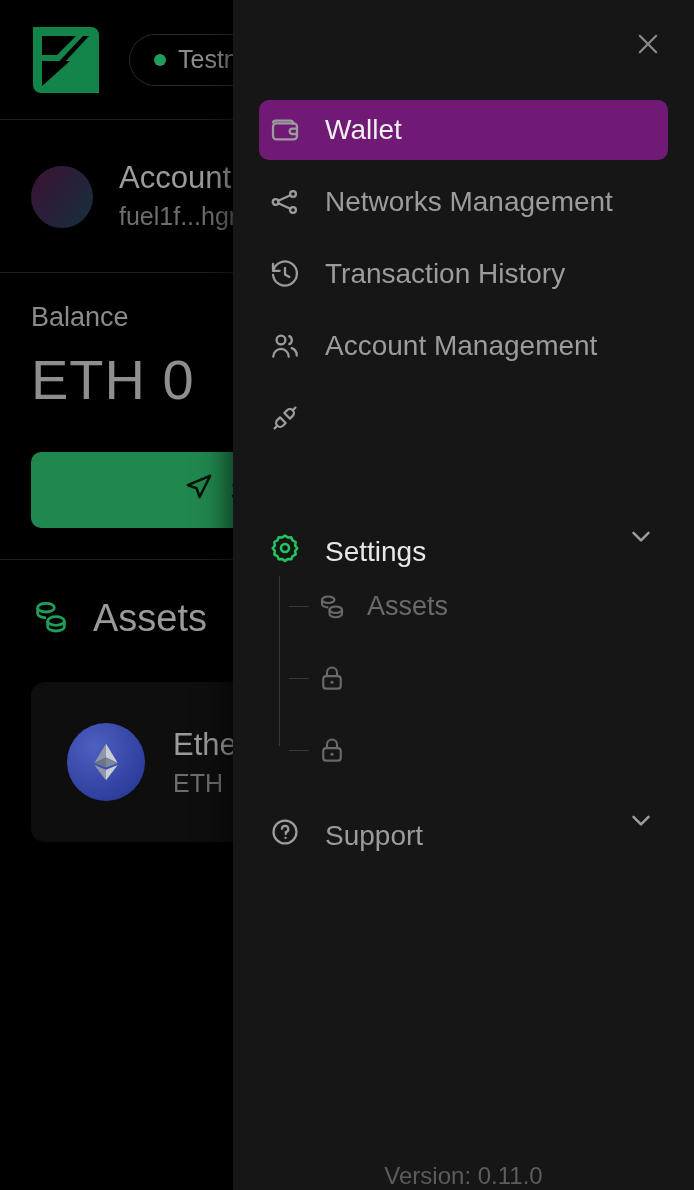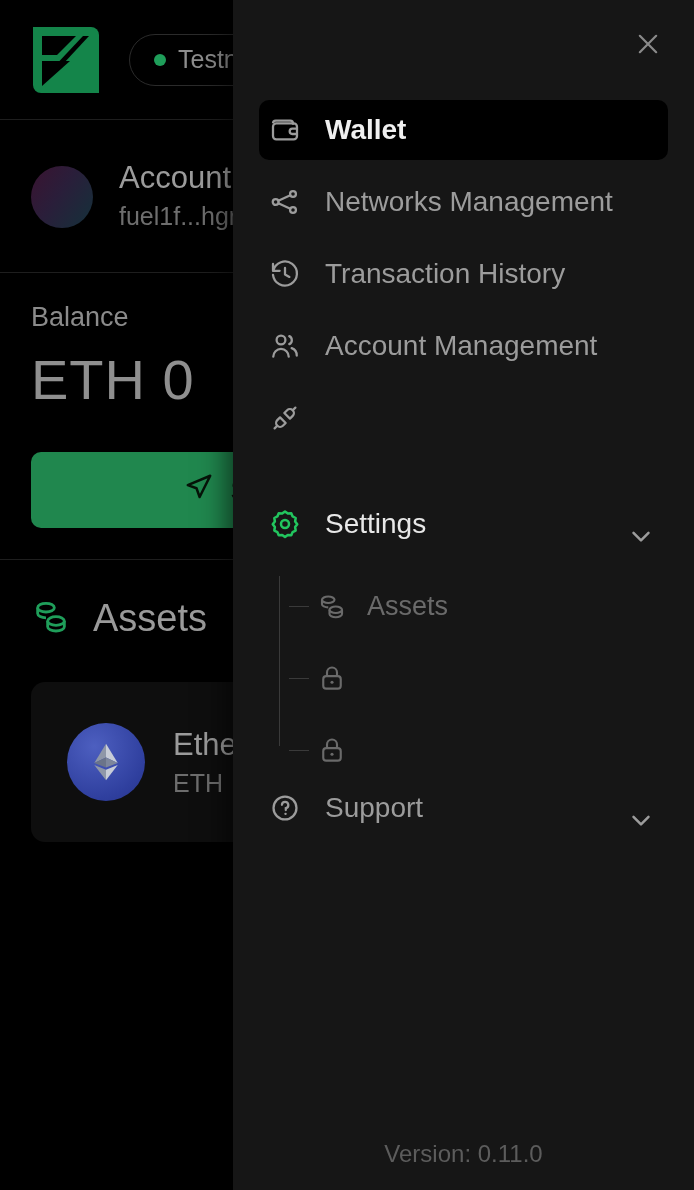--- a/index.html
+++ b/index.html
@@ -87,27 +87,27 @@
   }
   .nav { flex: 1 1 auto; padding: 12px 26px 0 26px; overflow: hidden; }
 
   .nav-item {
     display: flex; align-items: center; gap: 24px;
     height: 60px; margin-bottom: 12px; padding: 0 10px;
     border-radius: 10px; cursor: pointer; position: relative;
   }
   .nav-item .ic { width: 32px; height: 32px; flex: 0 0 auto; display: block; }
   .nav-item .lbl { font-size: 28px; color: #9c9c9c; white-space: nowrap; }
-  .nav-item.active { background: #000000; font-weight: bold; }
+  .nav-item.active { background: #701a75; }
   .nav-item.active .lbl { color: #f0f0f0; }
 
   .gap-lg { height: 48px; }
 
   .section-head {
-    display: flex; align-items: flex-start; gap: 24px;
+    display: flex; align-items: flex-end; gap: 24px;
     height: 60px; padding: 0 10px; cursor: pointer; position: relative;
   }
   .section-head .lbl { font-size: 28px; color: #e8e8e8; }
   .section-head .chev { position: absolute; right: 12px; top: 50%; transform: translateY(-50%); }
 
   .subtree { position: relative; padding-left: 10px; margin-top: 8px; }
   .subtree .trunk {
     position: absolute; left: 20px; top: 0; bottom: 34px;
     width: 1px; background: #3a3a3a;
   }
@@ -119,21 +119,21 @@
   .sub-item::before {
     content: ""; position: absolute; left: 20px; top: 50%;
     width: 20px; height: 1px; background: #3a3a3a;
   }
   .sub-item .ic { width: 30px; height: 30px; flex: 0 0 auto; display: block; }
   .sub-item .lbl { font-size: 27px; color: #6a6a6a; white-space: nowrap; }
   .sub-item.enabled .lbl { color: #f0f0f0; }
 
   .version {
     flex: 0 0 auto; text-align: center; color: #5c5c5c;
-    font-size: 24px; padding-bottom: 22px;
+    font-size: 24px; 
   }
 </style>
 </head>
 <body>
 
 <div id="app">
 
   <div class="page">
 
     <div class="topbar">

